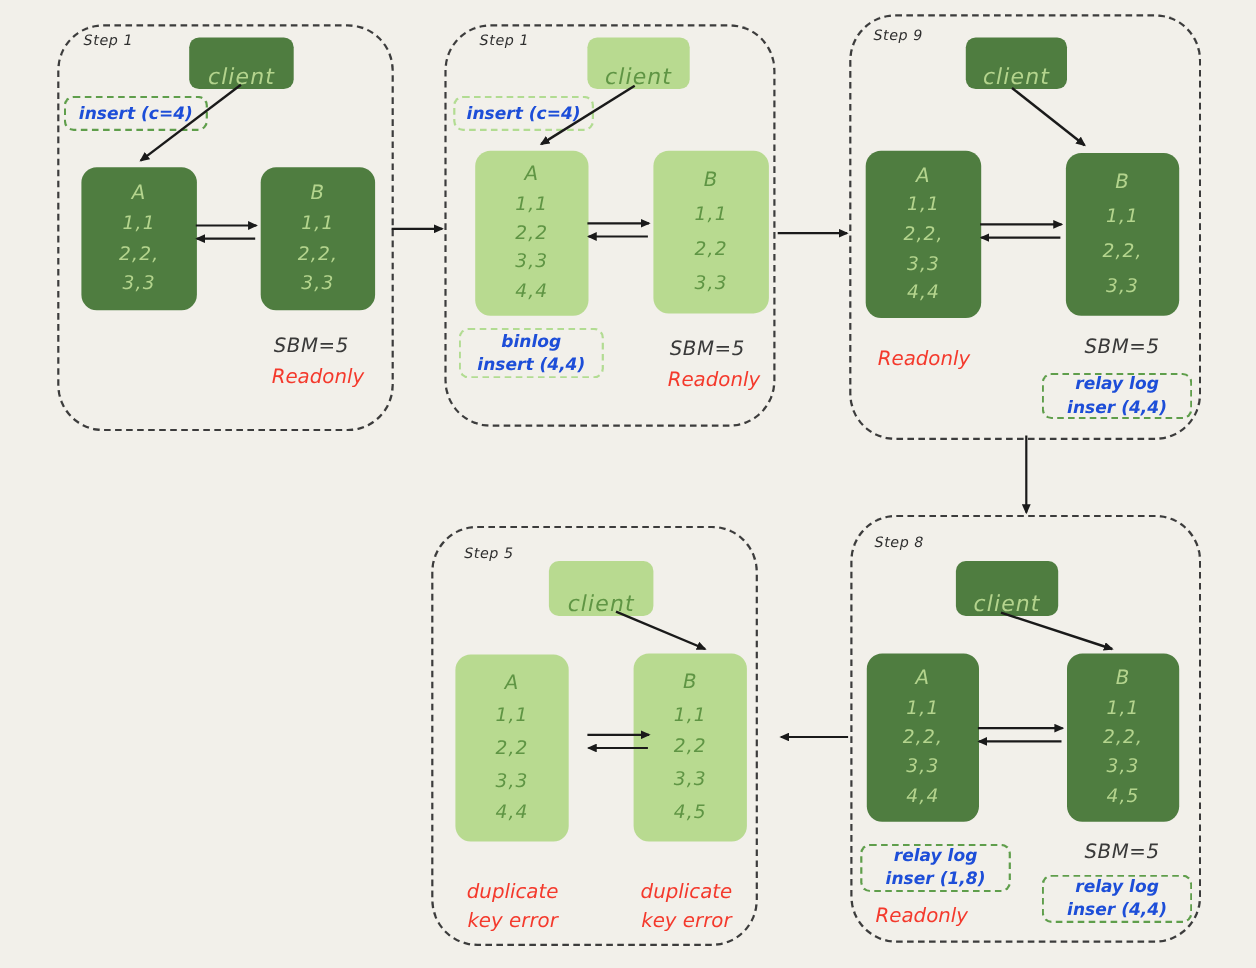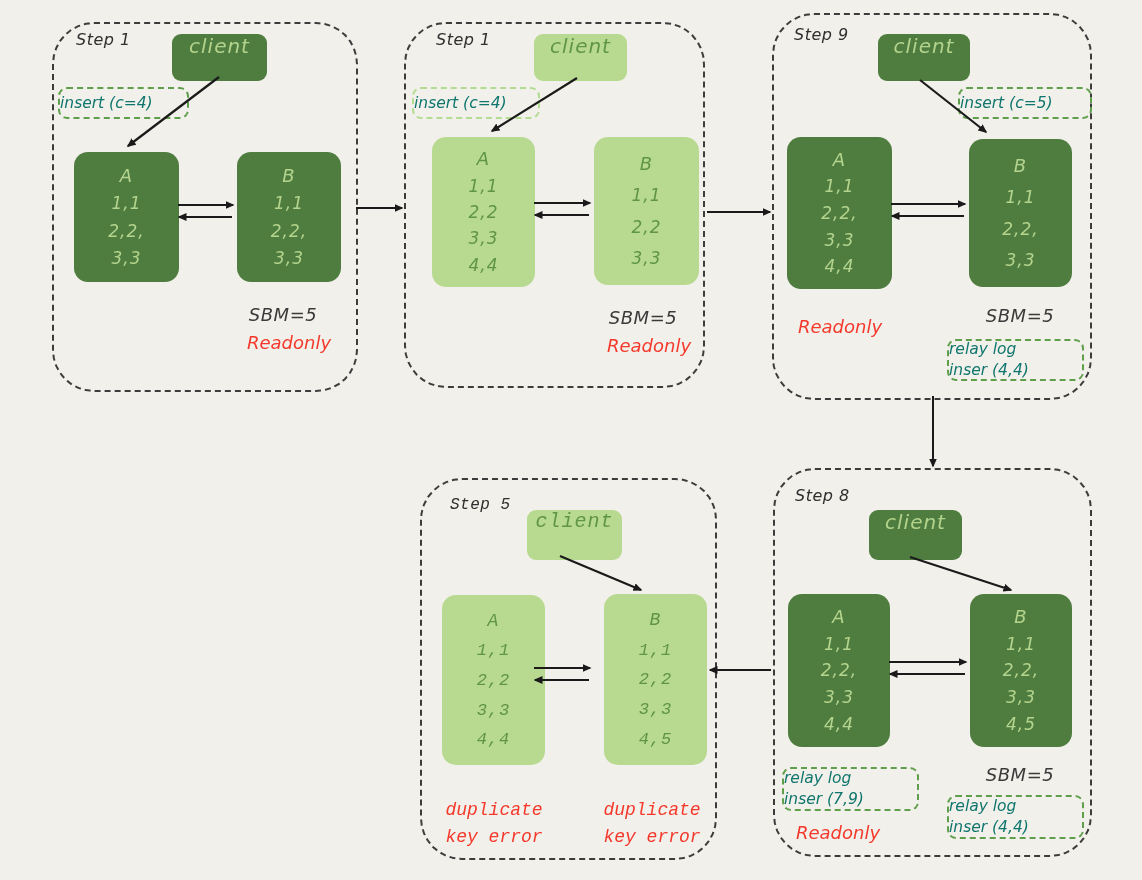--- a/index.html
+++ b/index.html
@@ -14,32 +14,32 @@
 
   
   .step {
     position: absolute;
     border: 2px dashed #3c3c3c;
     border-radius: 42px;
     background: transparent;
   }
   .step-label {
     position: absolute;
-    font-size: 16px;
+    font-size: 13px;
     color: #2f2f2f;
     letter-spacing: 0.5px;
     white-space: nowrap;
   }
 
   
   .box {
     position: absolute;
     border-radius: 9px;
     display: flex;
-    align-items: flex-start;
+    align-items: flex-end;
     justify-content: center;
   }
   .box.dark  { background: #4f7d40; color: #b4d48d; }
   .box.light { background: #b8da90; color: #5f9544; }
   .client { font-size: 20px; letter-spacing: 1px; }
 
   .node {
     position: absolute;
     border-radius: 14px;
     display: flex;
@@ -51,29 +51,30 @@
   .node.dark  { background: #4f7d40; color: #b4d48d; }
   .node.light { background: #b8da90; color: #5f9544; }
   .nrow { font-size: 17px; line-height: 1; letter-spacing: 1px; white-space: nowrap; }
   .nrow.title { font-size: 18px; }
 
   
   .note {
     position: absolute;
     border: 2px dashed #5f9e4b;
     border-radius: 9px;
-    color: #0f766e;
+    color: #1d4ed8;
     font-size: 15.5px;
     display: flex;
     flex-direction: column;
-    align-items: flex-start;
+    align-items: center;
     justify-content: center;
     line-height: 21px;
     white-space: nowrap;
     background: transparent;
+    font-weight: bold;
   }
   .note.light-border { border-color: #b2dc92; }
 
   
   .txt {
     position: absolute;
     text-align: center;
     white-space: nowrap;
   }
   .sbm { font-size: 18px; color: #3a3a3a; letter-spacing: 0.5px; }
@@ -129,31 +130,32 @@
       <div class="nrow">2,2</div>
       <div class="nrow">3,3</div>
       <div class="nrow">4,4</div>
     </div>
     <div class="node light" style="left:188px; top:113px; width:105px; height:148px;">
       <div class="nrow title">B</div>
       <div class="nrow">1,1</div>
       <div class="nrow">2,2</div>
       <div class="nrow">3,3</div>
     </div>
+    <div class="note light-border" style="left:11px; top:274px; width:132px; height:46px;">
+      <div>binlog</div>
+      <div>insert (4,4)</div>
+    </div>
     <div class="txt sbm" style="left:182px; top:283px; width:110px;">SBM=5</div>
     <div class="txt red" style="left:188px; top:308px; width:110px;">Readonly</div>
   </section>
 
   <section class="step" style="left:772px; top:13px; width:320px; height:387px;">
     <div class="step-label" style="left:20px; top:10px;">Step 9</div>
     <div class="box dark client" style="left:104px; top:19px; width:92px; height:47px;">
       <span>client</span>
-    </div>
-    <div class="note" style="left:184px; top:72px; width:134px; height:32px;">
-      <div>insert (c=5)</div>
     </div>
     <div class="node dark" style="left:13px; top:122px; width:105px; height:152px;">
       <div class="nrow title">A</div>
       <div class="nrow">1,1</div>
       <div class="nrow">2,2,</div>
       <div class="nrow">3,3</div>
       <div class="nrow">4,4</div>
     </div>
     <div class="node dark" style="left:195px; top:124px; width:103px; height:148px;">
       <div class="nrow title">B</div>
@@ -183,31 +185,31 @@
     </div>
     <div class="node dark" style="left:195px; top:124px; width:102px; height:153px;">
       <div class="nrow title">B</div>
       <div class="nrow">1,1</div>
       <div class="nrow">2,2,</div>
       <div class="nrow">3,3</div>
       <div class="nrow">4,5</div>
     </div>
     <div class="note" style="left:7px; top:297px; width:137px; height:44px;">
       <div>relay log</div>
-      <div>inser (7,9)</div>
+      <div>inser (1,8)</div>
     </div>
     <div class="txt sbm" style="left:190px; top:294px; width:110px;">SBM=5</div>
     <div class="note" style="left:172px; top:325px; width:137px; height:44px;">
       <div>relay log</div>
       <div>inser (4,4)</div>
     </div>
     <div class="txt red" style="left:8px; top:349px; width:110px;">Readonly</div>
   </section>
 
-  <section class="step" style="left:420px; top:478px; width:297px; height:382px;font-family:Liberation Mono, monospace;">
+  <section class="step" style="left:392px; top:478px; width:297px; height:382px;">
     <div class="step-label" style="left:28px; top:16px;">Step 5</div>
     <div class="box light client" style="left:105px; top:30px; width:95px; height:50px;">
       <span>client</span>
     </div>
     <div class="node light" style="left:20px; top:115px; width:103px; height:170px;">
       <div class="nrow title">A</div>
       <div class="nrow">1,1</div>
       <div class="nrow">2,2</div>
       <div class="nrow">3,3</div>
       <div class="nrow">4,4</div>

